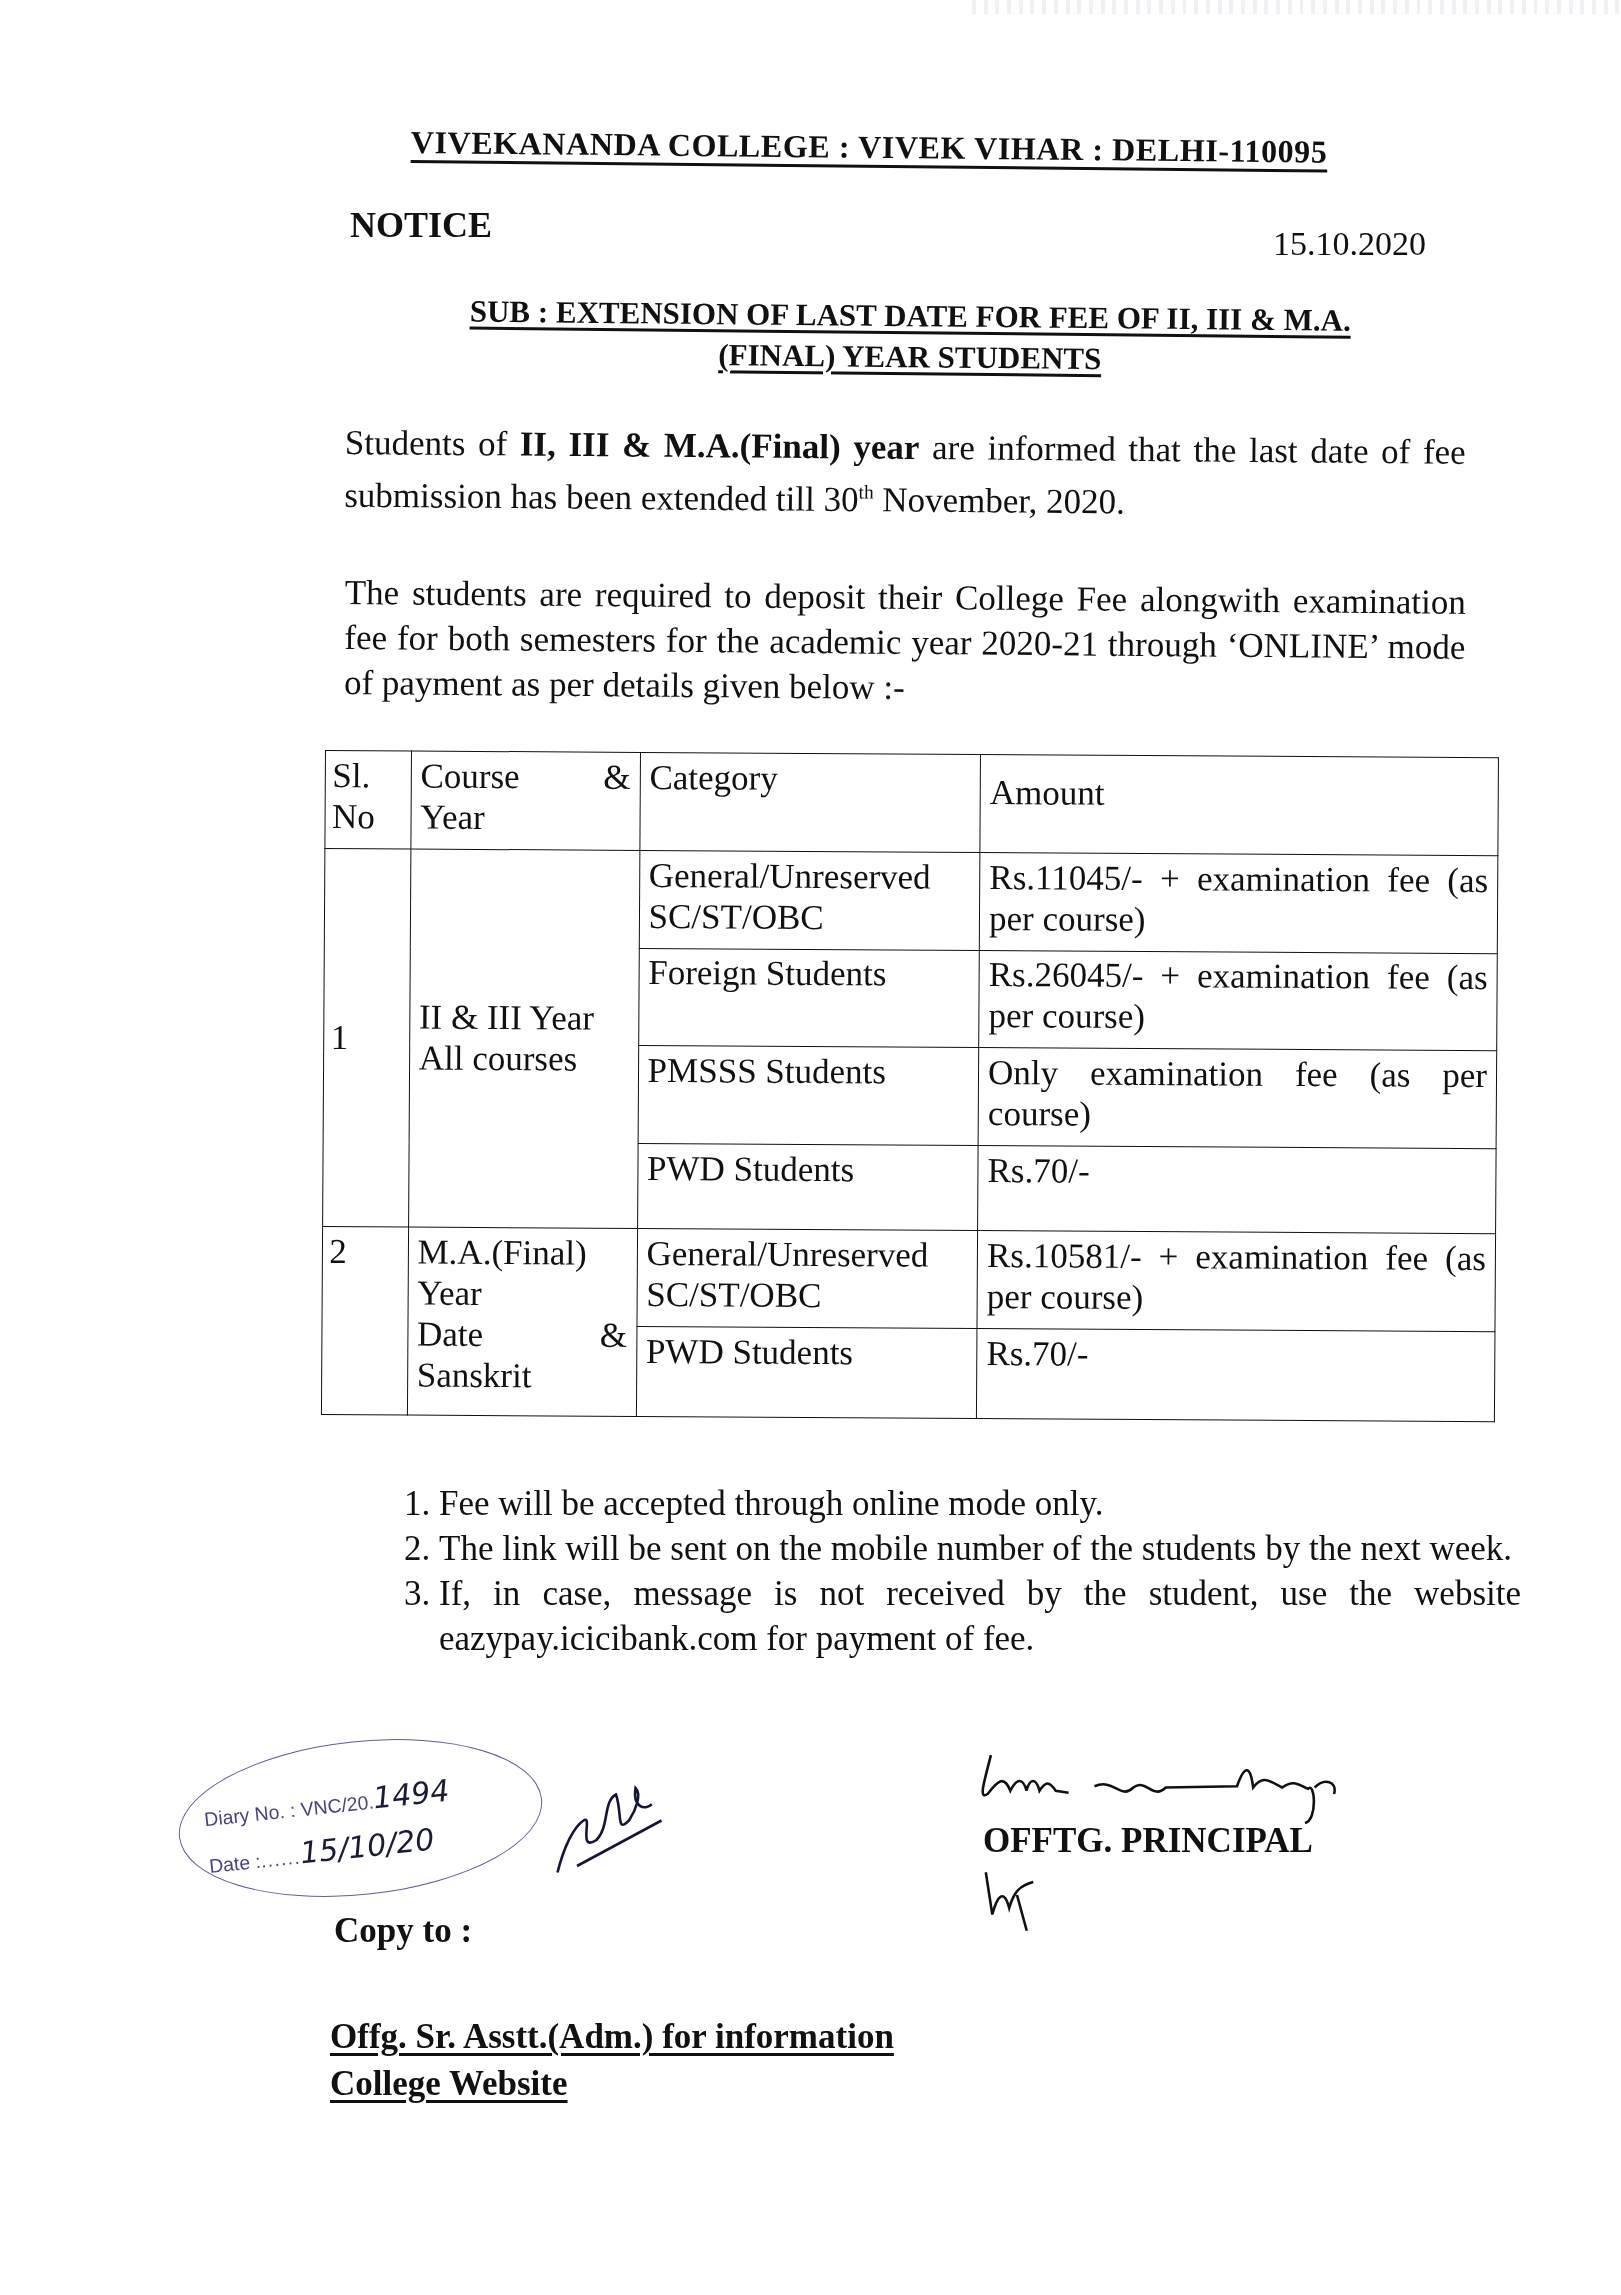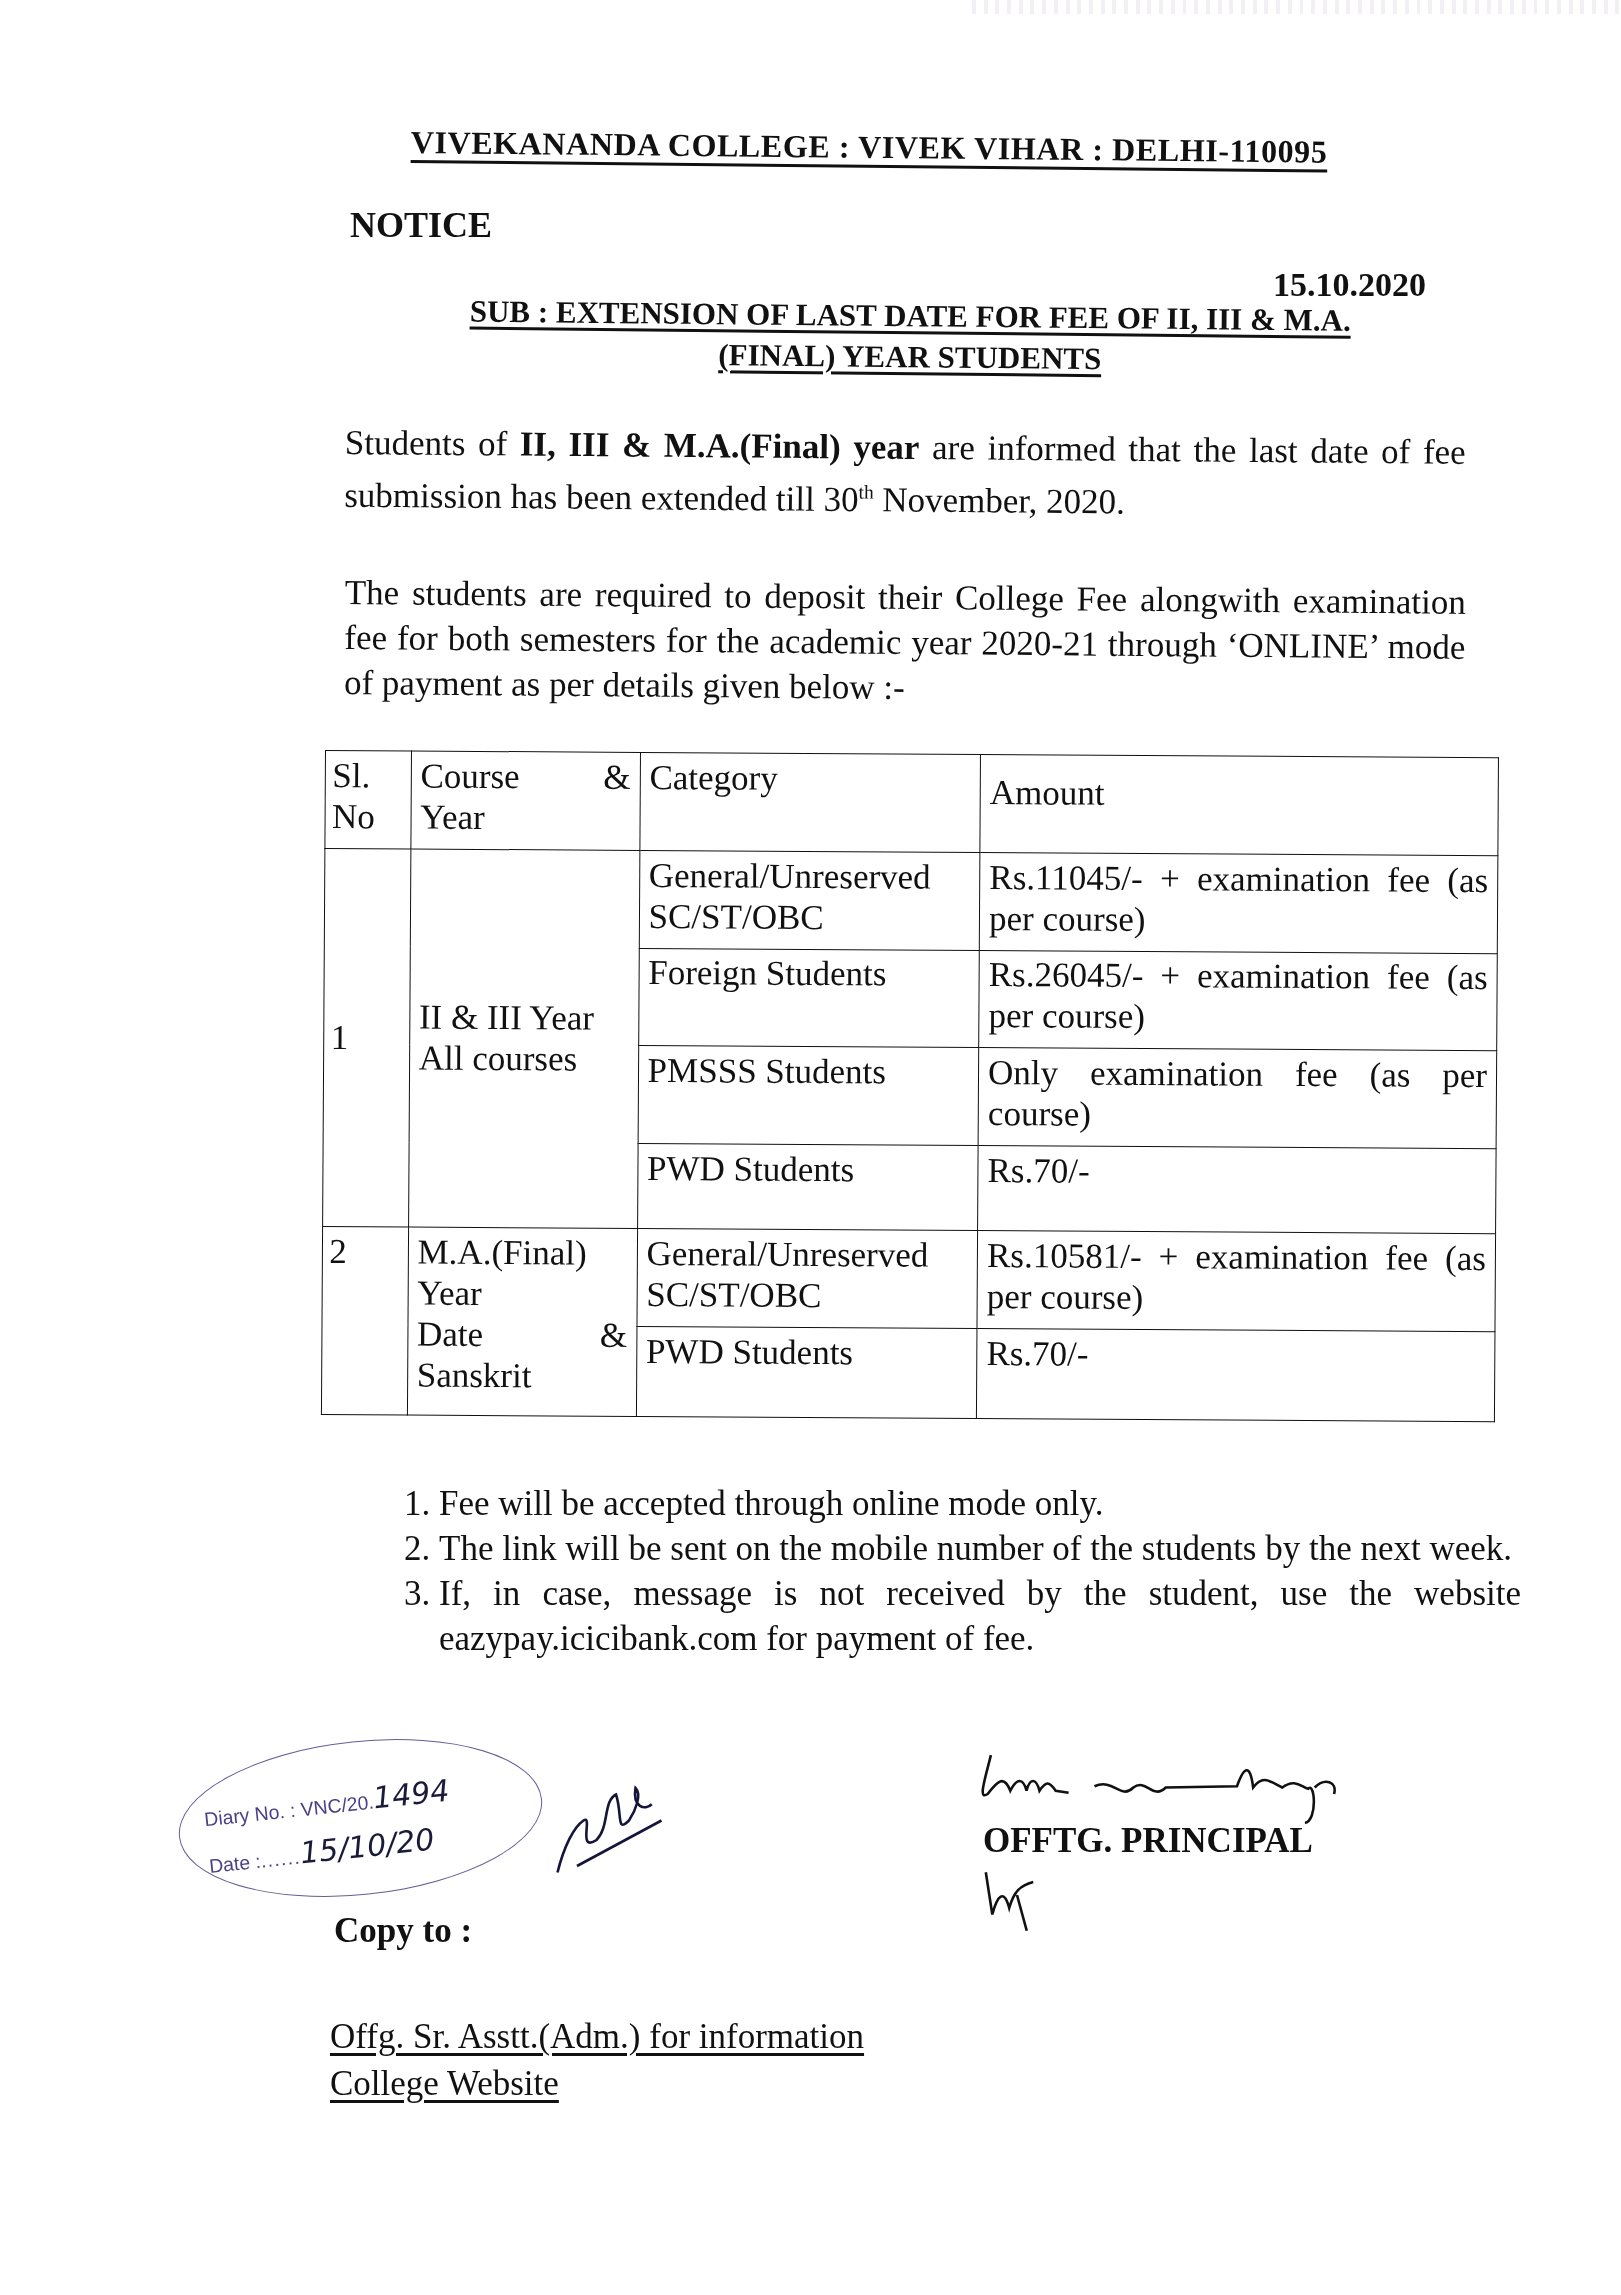--- a/index.html
+++ b/index.html
@@ -11,21 +11,21 @@
     position: absolute; top: 0; left: 972px; width: 650px; height: 14.2px;
     background: repeating-linear-gradient(90deg, #e9e6ec 0 3.9px, #fff 3.9px 11.7px); opacity: .6;
   }
   .abs { position: absolute; }
   .college-title {
     left: 411px; top: 124px; font-size: 32px; font-weight: bold; letter-spacing: 0.6px;
     text-decoration: underline; text-decoration-thickness: 2.6px; text-underline-offset: 6.5px;
     transform: rotate(0.6deg); transform-origin: left top; white-space: nowrap;
   }
   .notice-label { left: 350px; top: 204px; font-size: 36px; font-weight: bold; }
-  .notice-date { left: 1273px; top: 225px; font-size: 34px; font-weight: bold; margin-top: 41px; }
+  .notice-date { left: 1273px; top: 225px; font-size: 34px; font-weight: normal; }
   .subject {
     left: 415px; top: 290px; width: 991px; text-align: center; font-size: 31px; font-weight: bold;
     line-height: 41px; text-decoration: underline; text-decoration-thickness: 2.6px; text-underline-offset: 5.2px;
     transform: rotate(0.6deg); transform-origin: left top;
   }
   .para {
     left: 345px; width: 1121px; font-size: 35px; line-height: 45px; text-align: justify;
     transform: rotate(0.5deg); transform-origin: left top;
   }
   .p1 { top: 420px; }
@@ -67,21 +67,21 @@
   .stamp-l2 { left: 26px; top: 87px; }
   .handwrite { font-family: "DejaVu Sans", sans-serif; font-style: italic; color: #1a1a3a; font-size: 30px; }
 
   .sig-svg { position: absolute; }
   .principal { left: 983px; top: 1821px; font-size: 35px; font-weight: bold; text-align: right; }
 
   .copy-to {
     left: 334px; top: 1911px; font-size: 35px; font-weight: bold;
     text-decoration-thickness: 2.6px; text-underline-offset: 5.2px;
   }
-  .cc-list { left: 330px; top: 2013px; font-size: 35px; font-weight: normal; line-height: 47px; }
+  .cc-list { left: 330px; top: 2013px; font-size: 35px; font-weight: bold; line-height: 47px; }
   .cc-list div { text-decoration: underline; text-decoration-thickness: 2.6px; text-underline-offset: 5.2px; }
 </style>
 </head>
 <body>
 
 <div class="scan-edge"></div>
 
 <div class="abs college-title">VIVEKANANDA COLLEGE : VIVEK VIHAR : DELHI-110095</div>
 <div class="abs notice-label">NOTICE</div>
 <div class="abs notice-date">15.10.2020</div>

